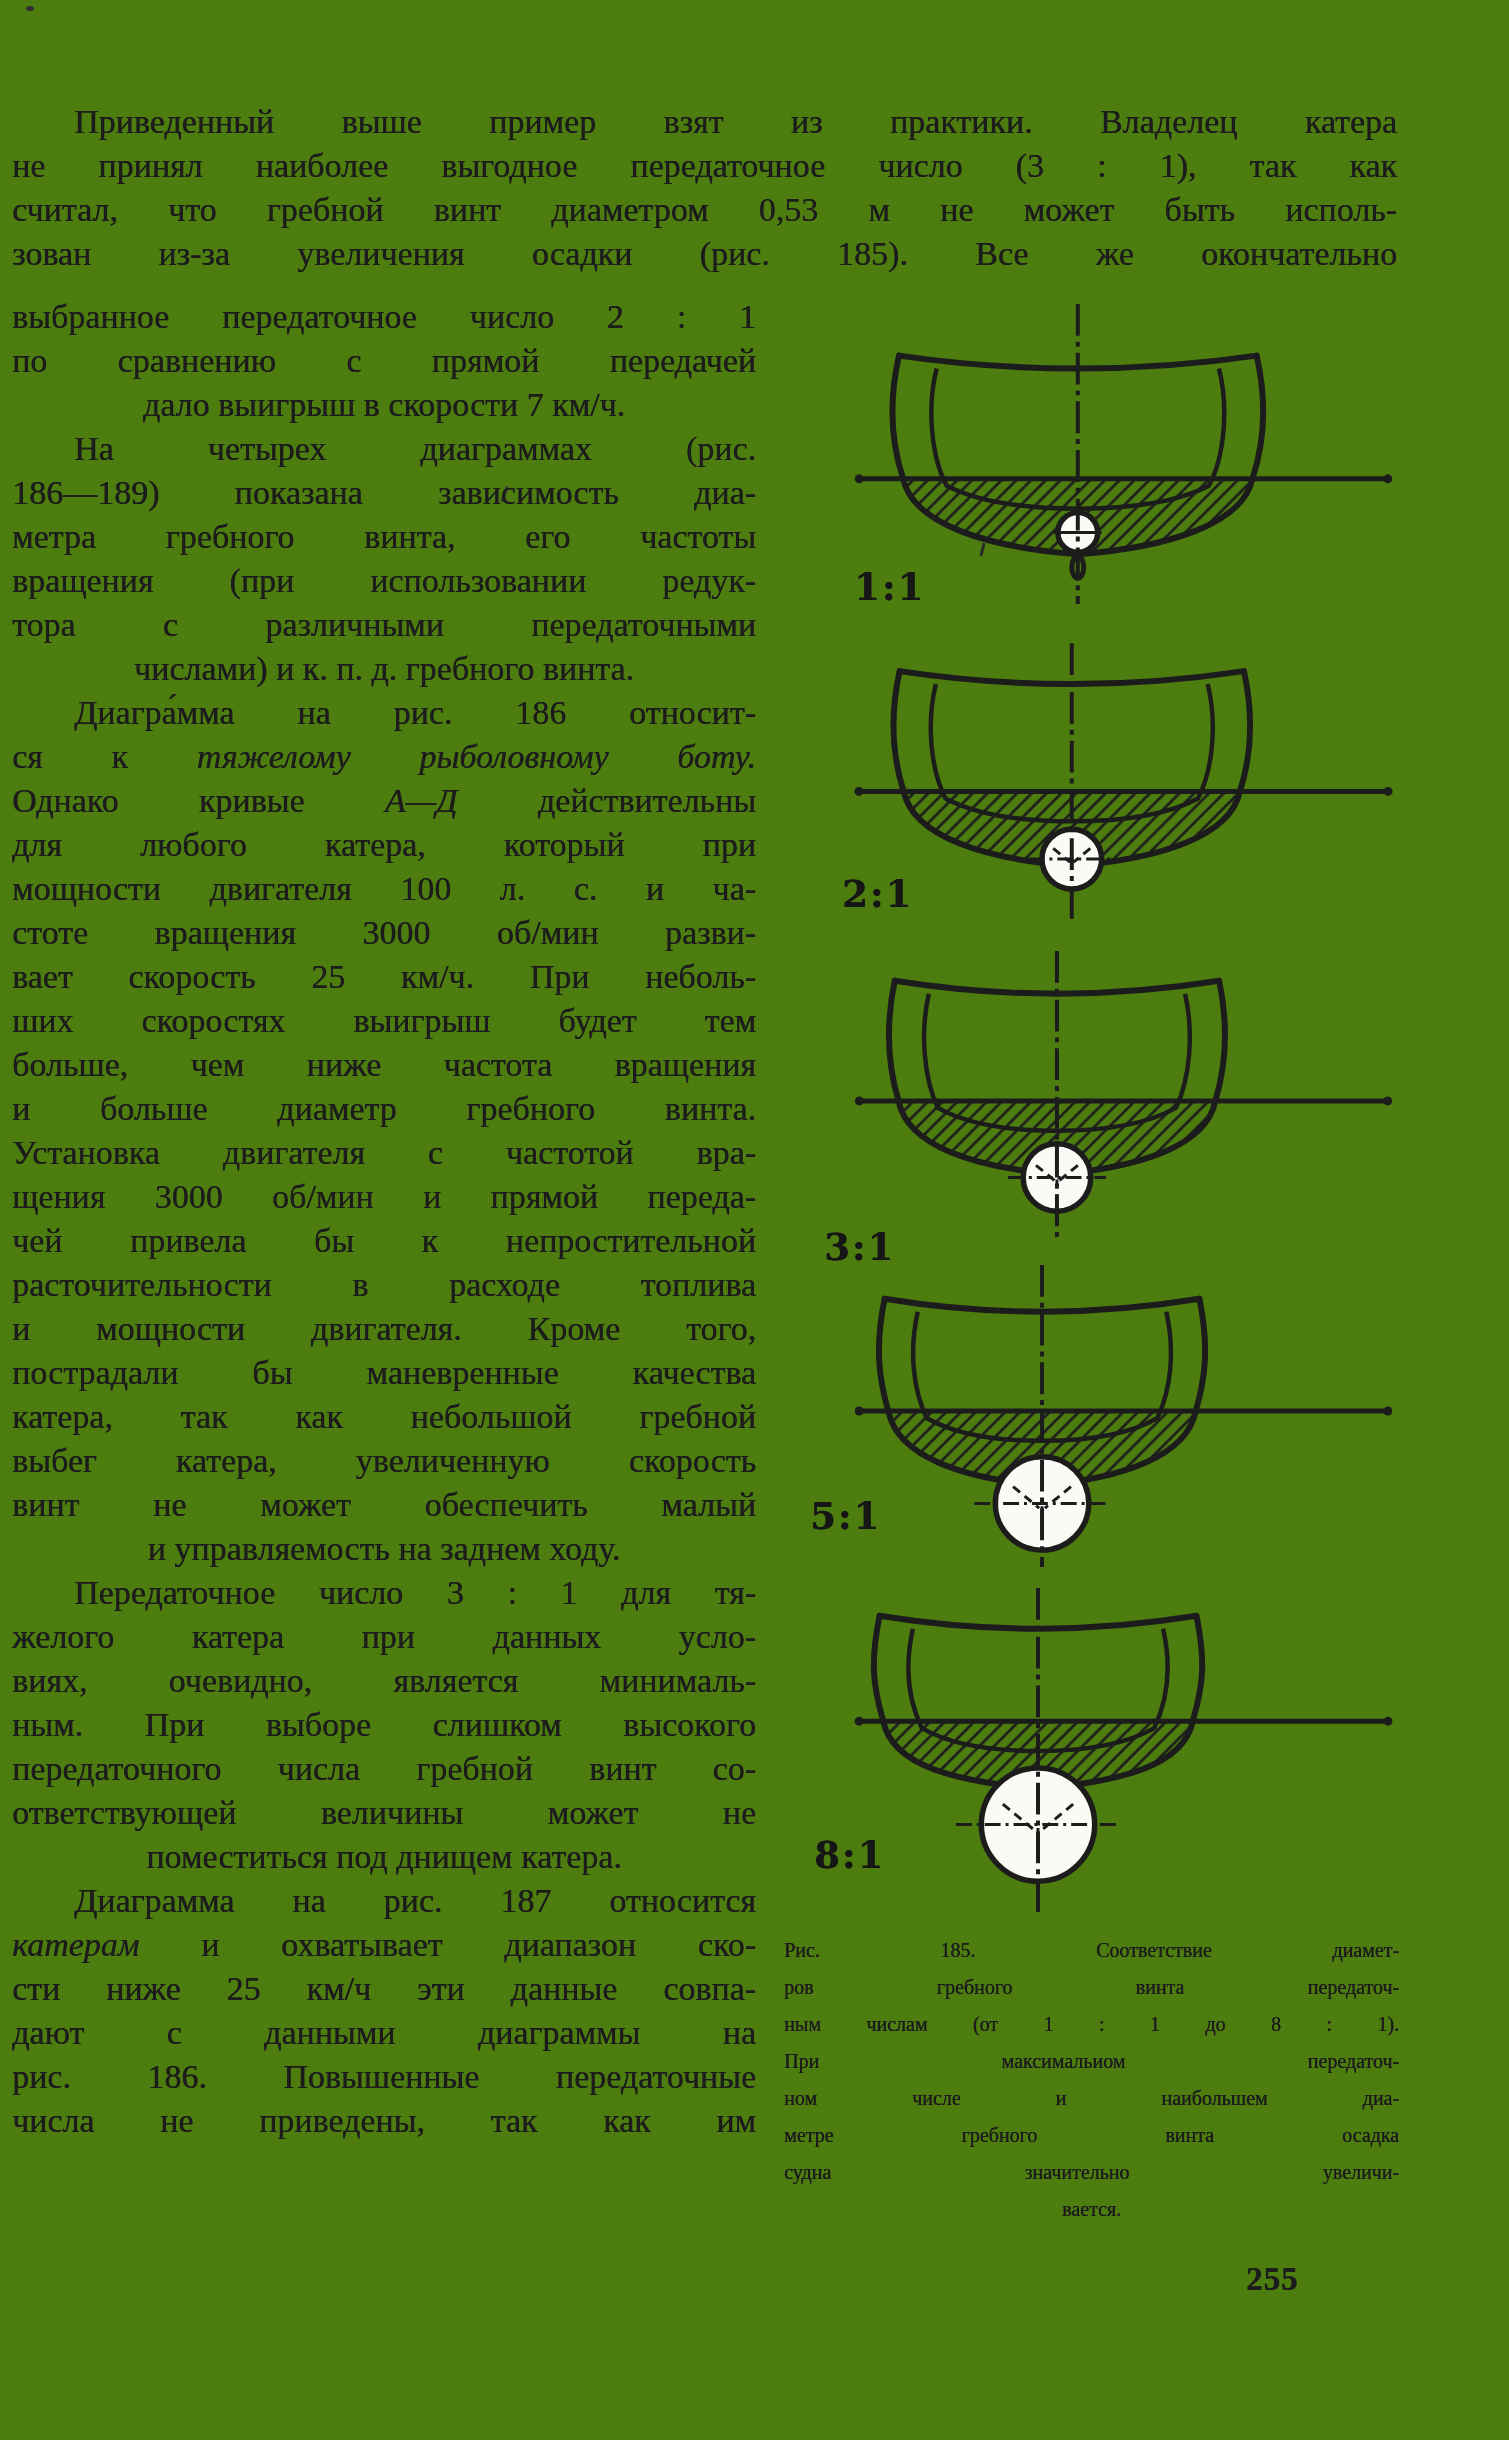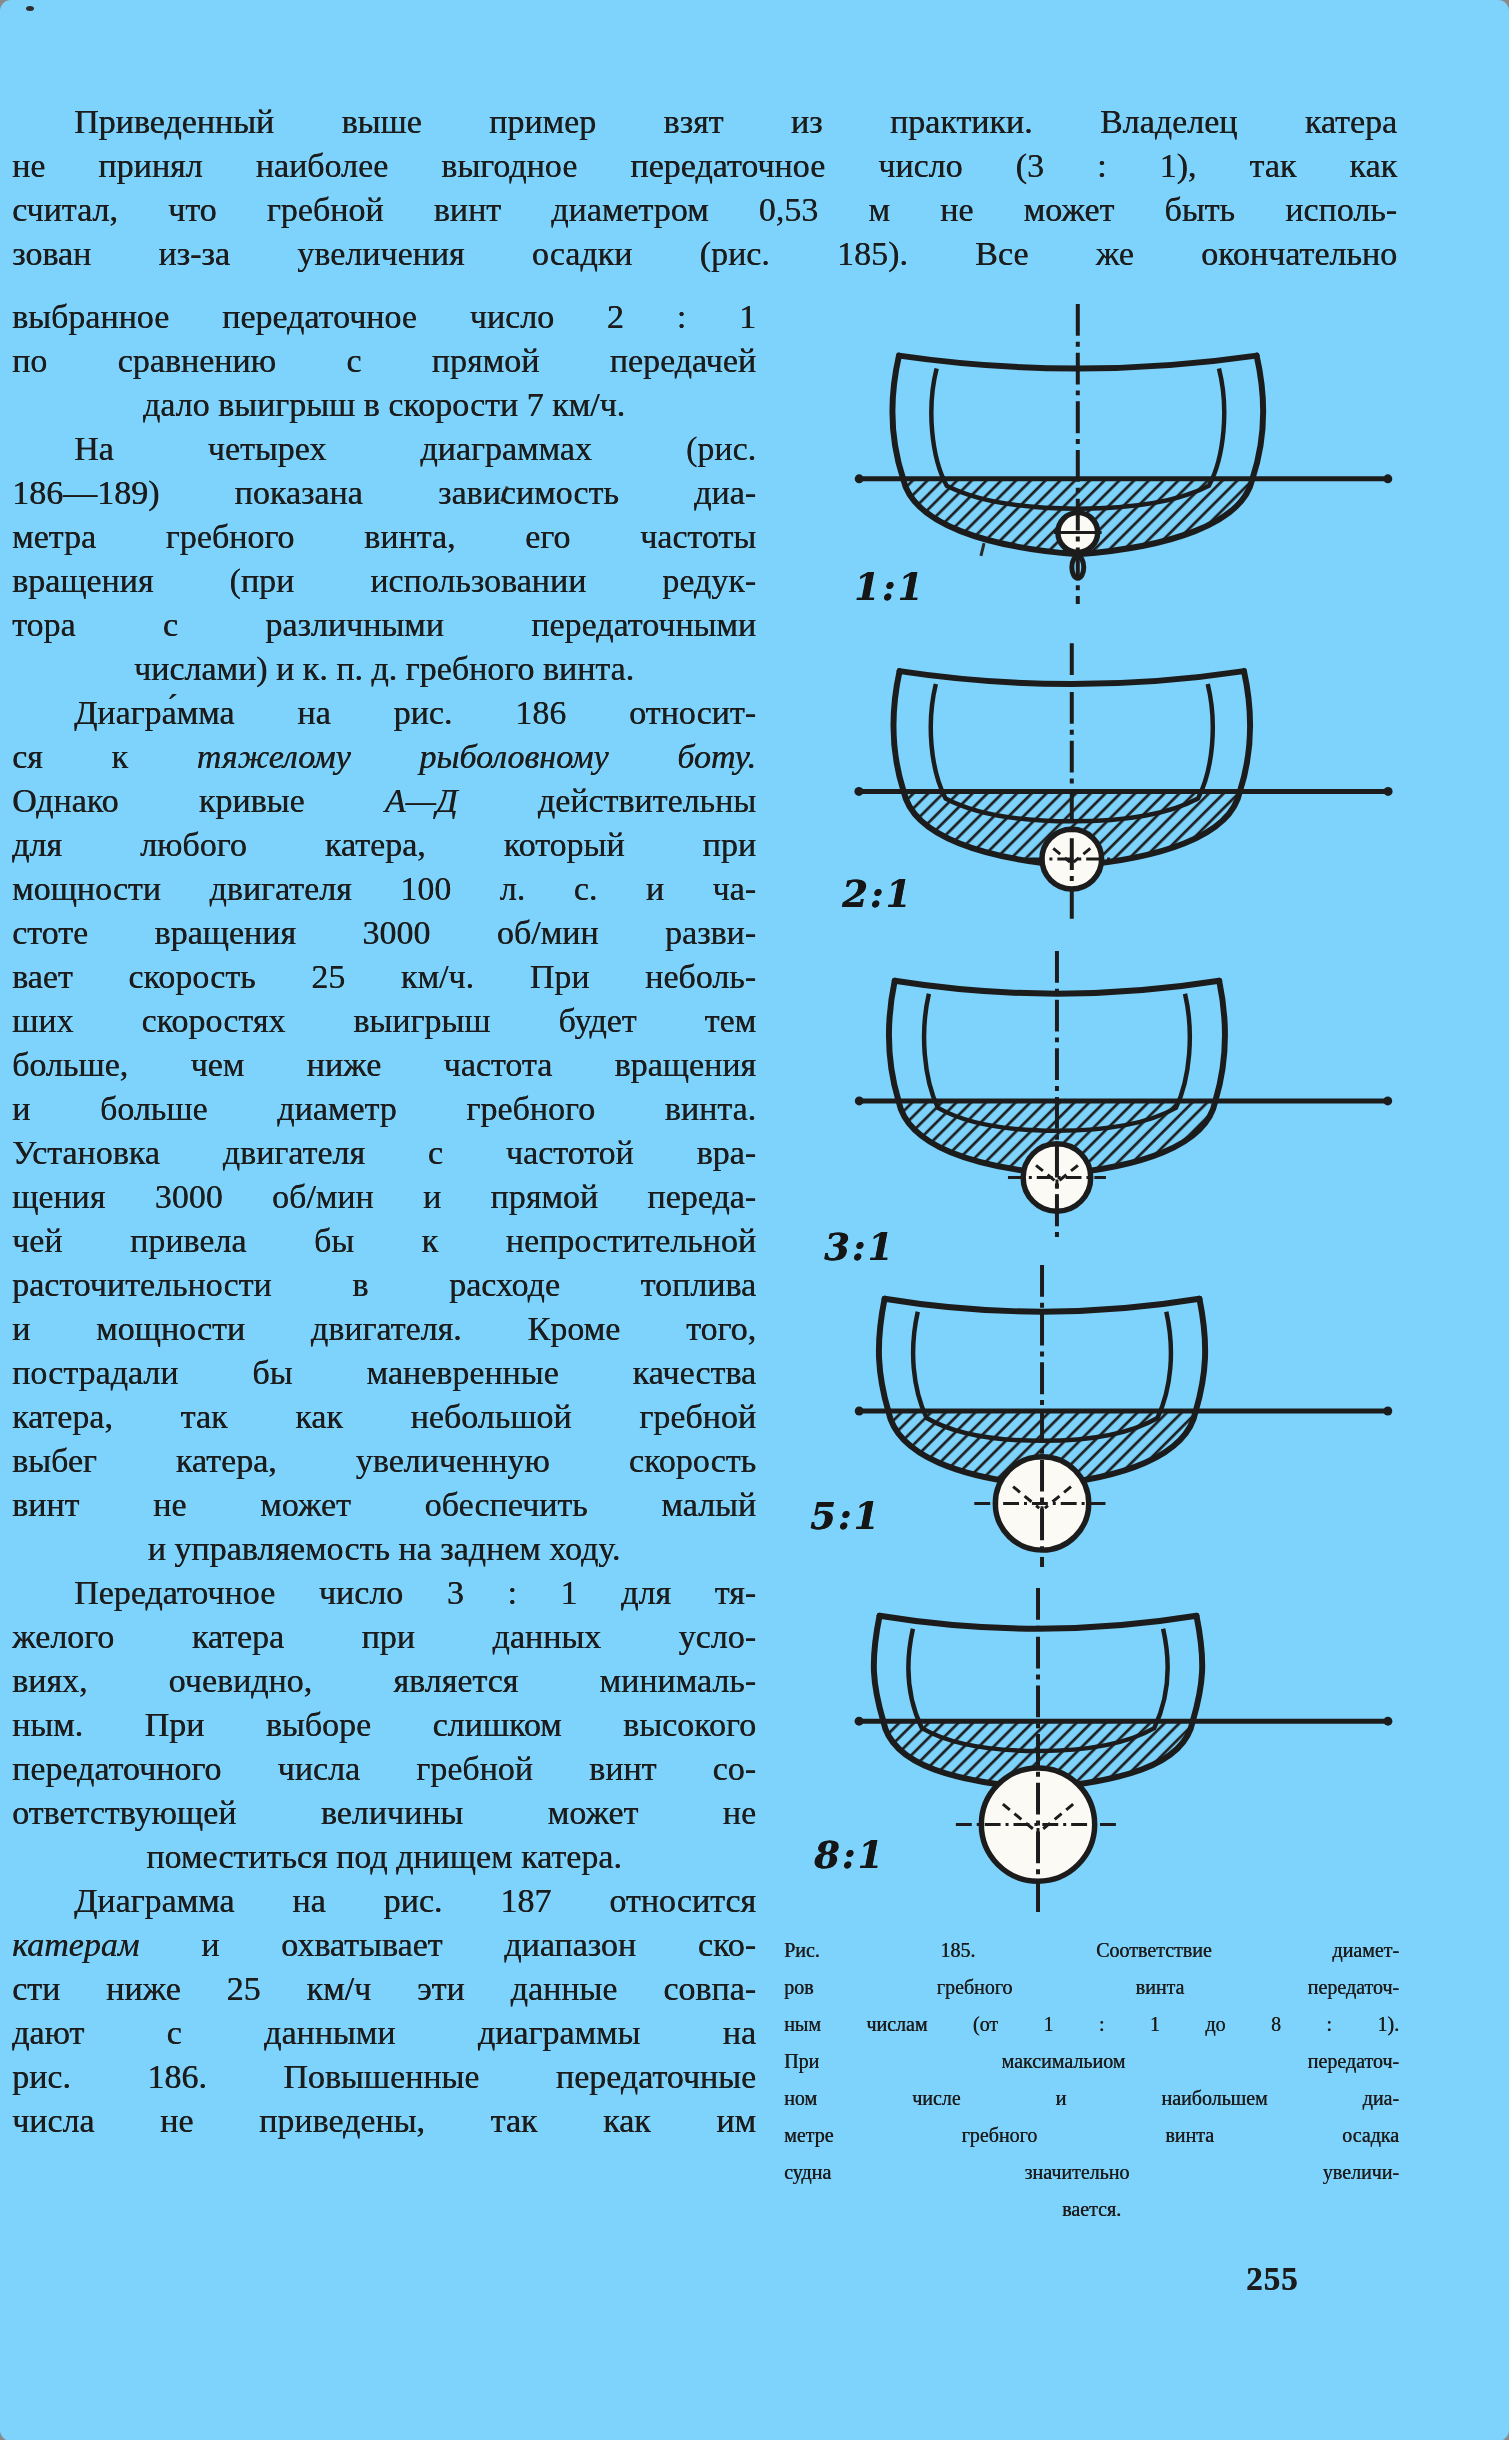--- a/index.html
+++ b/index.html
@@ -1,32 +1,32 @@
 <!DOCTYPE html>
 <html><head>
 <meta charset="utf-8">
 <style>
   html,body{margin:0;padding:0;background:#8a8a8a;}
   .page{
-    position:relative;width:1509px;height:2441px;background:#7dd3fc;
+    position:relative;width:1509px;height:2441px;background:#4d7c0f;
     font-family:"Liberation Serif","DejaVu Serif",serif;color:#1c1c1c;
-    overflow:hidden;text-shadow:0.4px 0 0 currentColor;border-radius:11px;
+    overflow:hidden;text-shadow:0.4px 0 0 currentColor;
   }
   .textblock{position:absolute;}
   #top-para{left:12px;top:100px;width:1385px;font-size:34px;line-height:44px;}
   #left-col{left:12px;top:295px;width:744px;font-size:34px;line-height:44px;}
   #caption{left:784px;top:1932px;width:615px;font-size:20px;line-height:37px;}
   .line{text-align:justify;text-align-last:justify;}
   .line.nj{text-align:center;text-align-last:auto;}
   .line.ctr{text-align:center;text-align-last:center;}
   .line.ind{text-indent:62px;}
   .it{font-style:italic;}
   .diagram{position:absolute;left:841px;}
   .ratio-label{
-    position:absolute;font-style:italic;font-weight:bold;font-size:37px;
+    position:absolute;font-weight:bold;font-size:37px;
     letter-spacing:2px;font-family:"DejaVu Serif",serif;color:#161616;
   }
   .pagenum{position:absolute;left:1246px;top:2261px;font-size:33px;font-weight:bold;letter-spacing:1px;}
   .speck{position:absolute;background:#2e2e2e;}
   #speck1{left:26px;top:6px;width:8px;height:5px;border-radius:50%;}
   #speck2{left:503px;top:486px;width:3px;height:16px;transform:rotate(20deg);background:#3a3a3a;}
   #speck3{left:981px;top:543px;width:3px;height:13px;transform:rotate(14deg);background:#2a2a2a;}
   svg{display:block;}
 </style>
 </head>

